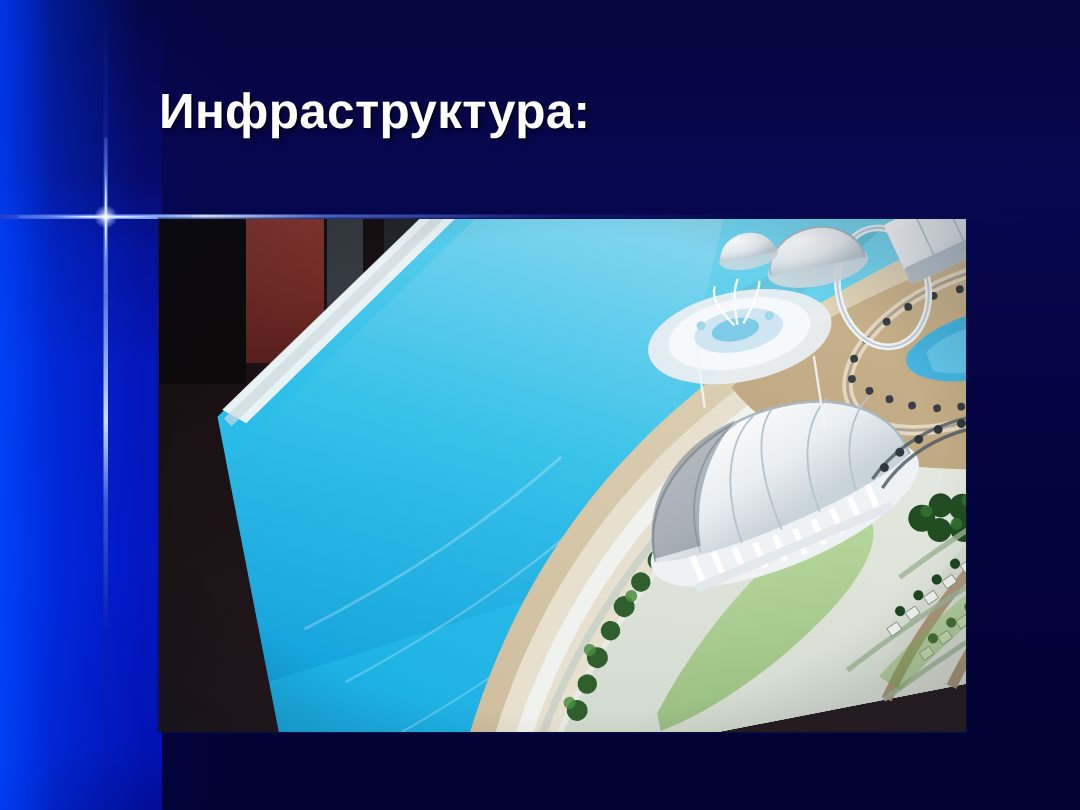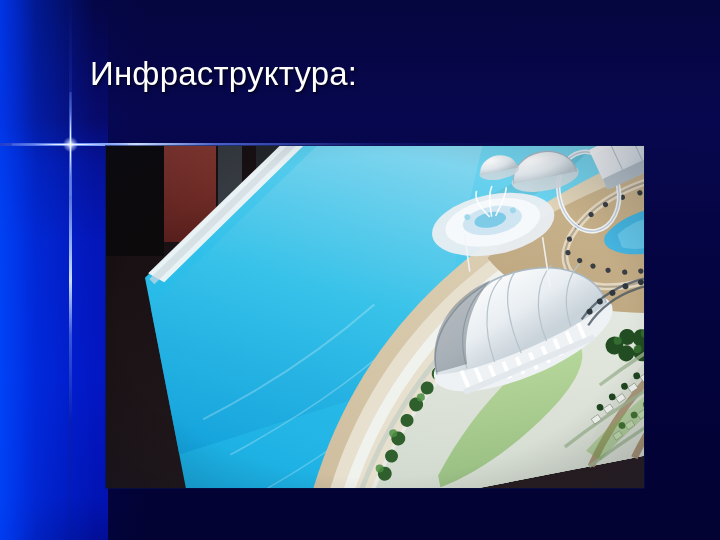--- a/index.html
+++ b/index.html
@@ -71,22 +71,22 @@
     position:absolute;left:-1px;top:-52px;width:3px;height:104px;
     background:radial-gradient(ellipse at center, #ffffff 0%, #dfe8ff 18%, rgba(120,160,255,0.55) 45%, rgba(30,50,170,0.0) 100%);
   }
   .sparkle .core{
     position:absolute;left:-7px;top:-7px;width:15px;height:15px;border-radius:50%;
     background:radial-gradient(circle, rgba(255,255,255,0.95) 0%, rgba(210,225,255,0.55) 35%, rgba(80,120,230,0.0) 75%);
   }
 
   
   #title{
-    position:absolute;left:90px;top:55px;width:600px;
-    font-size:33px;font-weight:normal;letter-spacing:0.2px;
+    position:absolute;left:106px;top:55px;width:600px;
+    font-size:33px;font-weight:bold;letter-spacing:0.2px;
     color:#ffffff;
     text-shadow:1px 1px 0 rgba(0,0,0,0.45), 2px 2px 3px rgba(0,0,0,0.35);
     white-space:nowrap;
   }
 
   
   #photo{
     position:absolute;left:106px;top:146px;width:538px;height:342px;
     overflow:hidden;background:#18262c;
     box-shadow:0 0 0 1px rgba(10,20,70,0.6);

